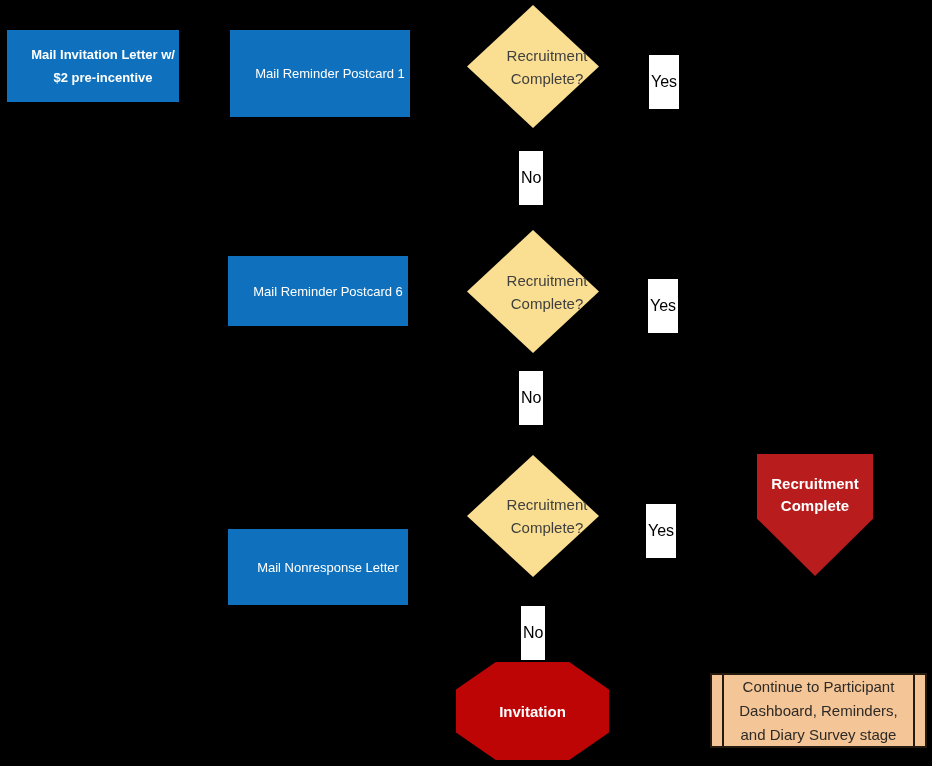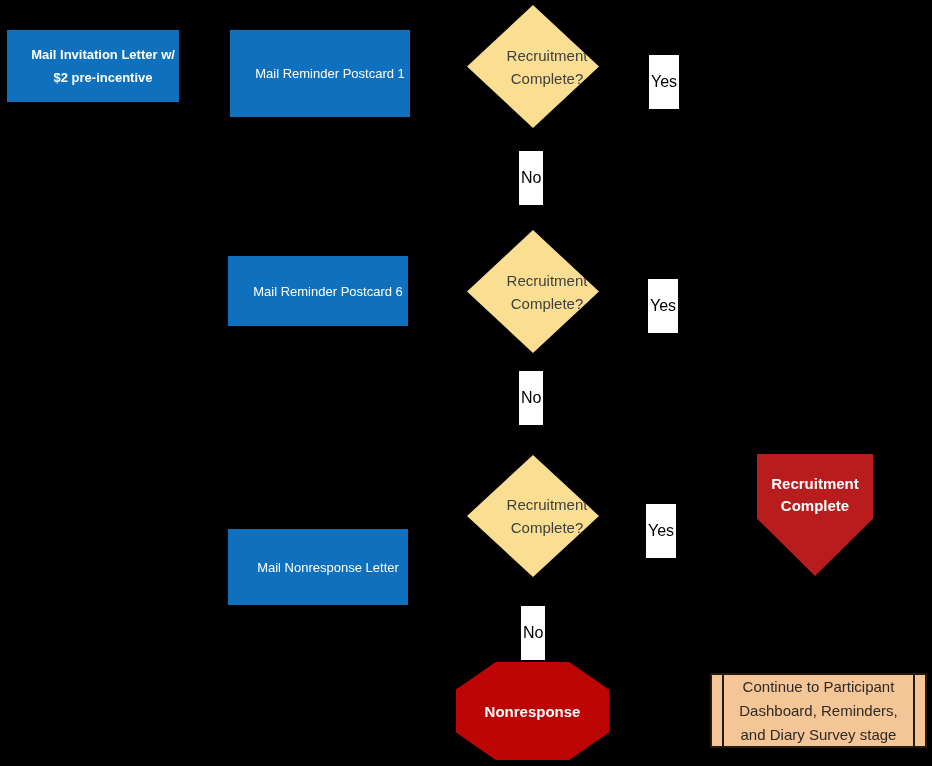--- a/index.html
+++ b/index.html
@@ -143,21 +143,21 @@
   </div>
 
   <span class="edge-label pos-yes3">Yes</span>
   <span class="edge-label pos-no3">No</span>
 
   <div class="node pentagon-down">
     <span class="lbl">Recruitment Complete</span>
   </div>
 
   <div class="node octagon">
-    <span class="lbl">Nonresponse</span>
+    <span class="lbl">Invitation</span>
   </div>
 
   <div class="node predefined">
     <span class="side-line left"></span>
     <span class="side-line right"></span>
     <span class="lbl">Continue to Participant Dashboard, Reminders, and Diary Survey stage</span>
   </div>
 
 </div>
 

